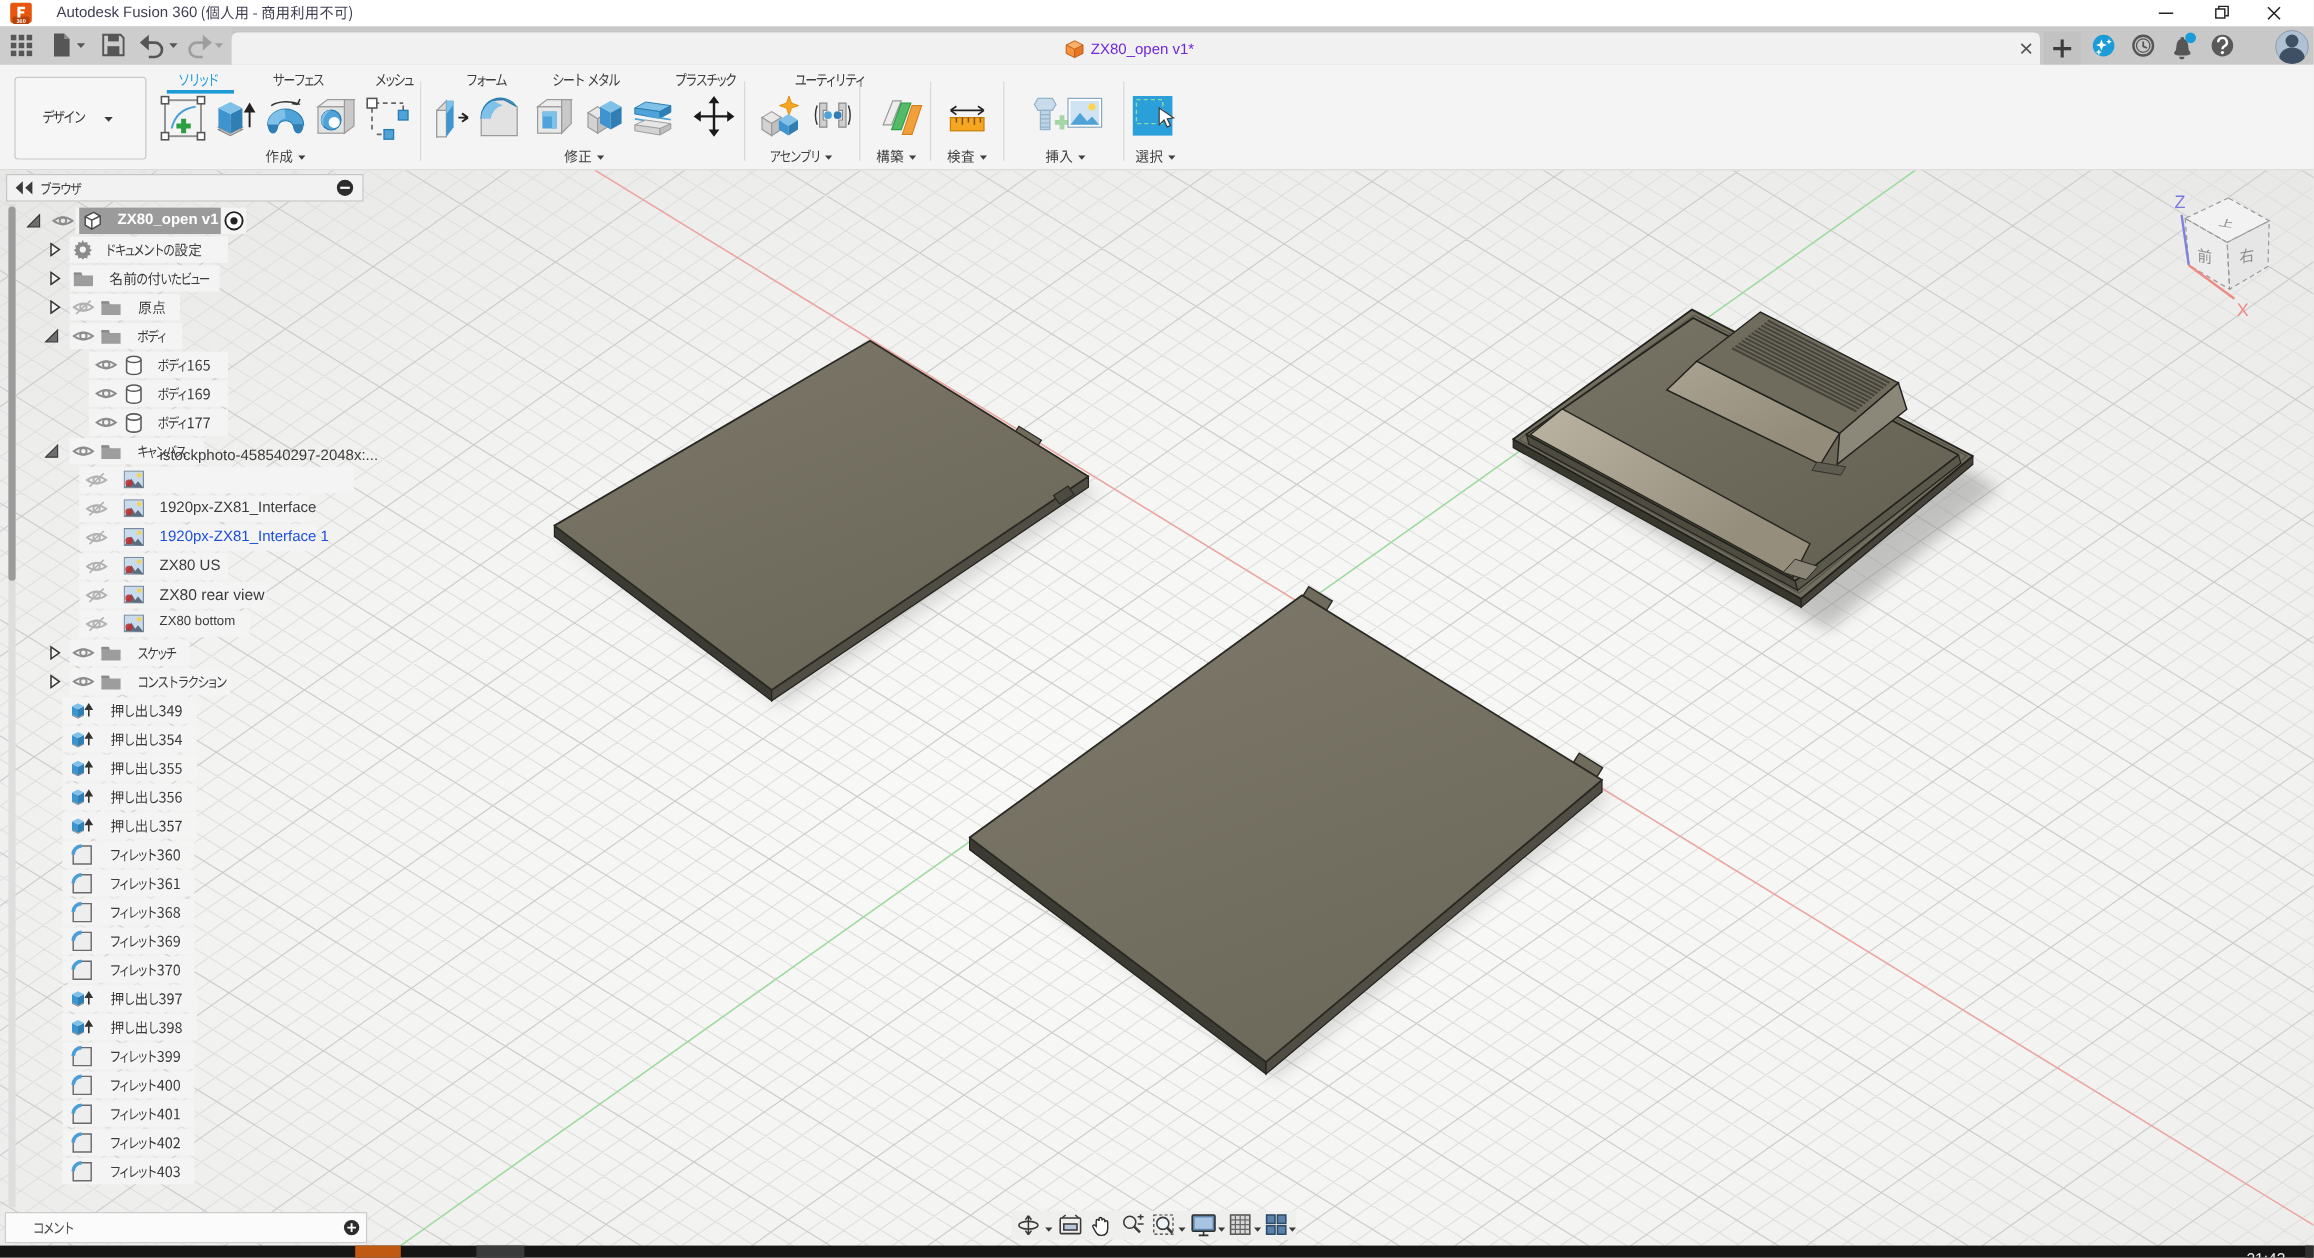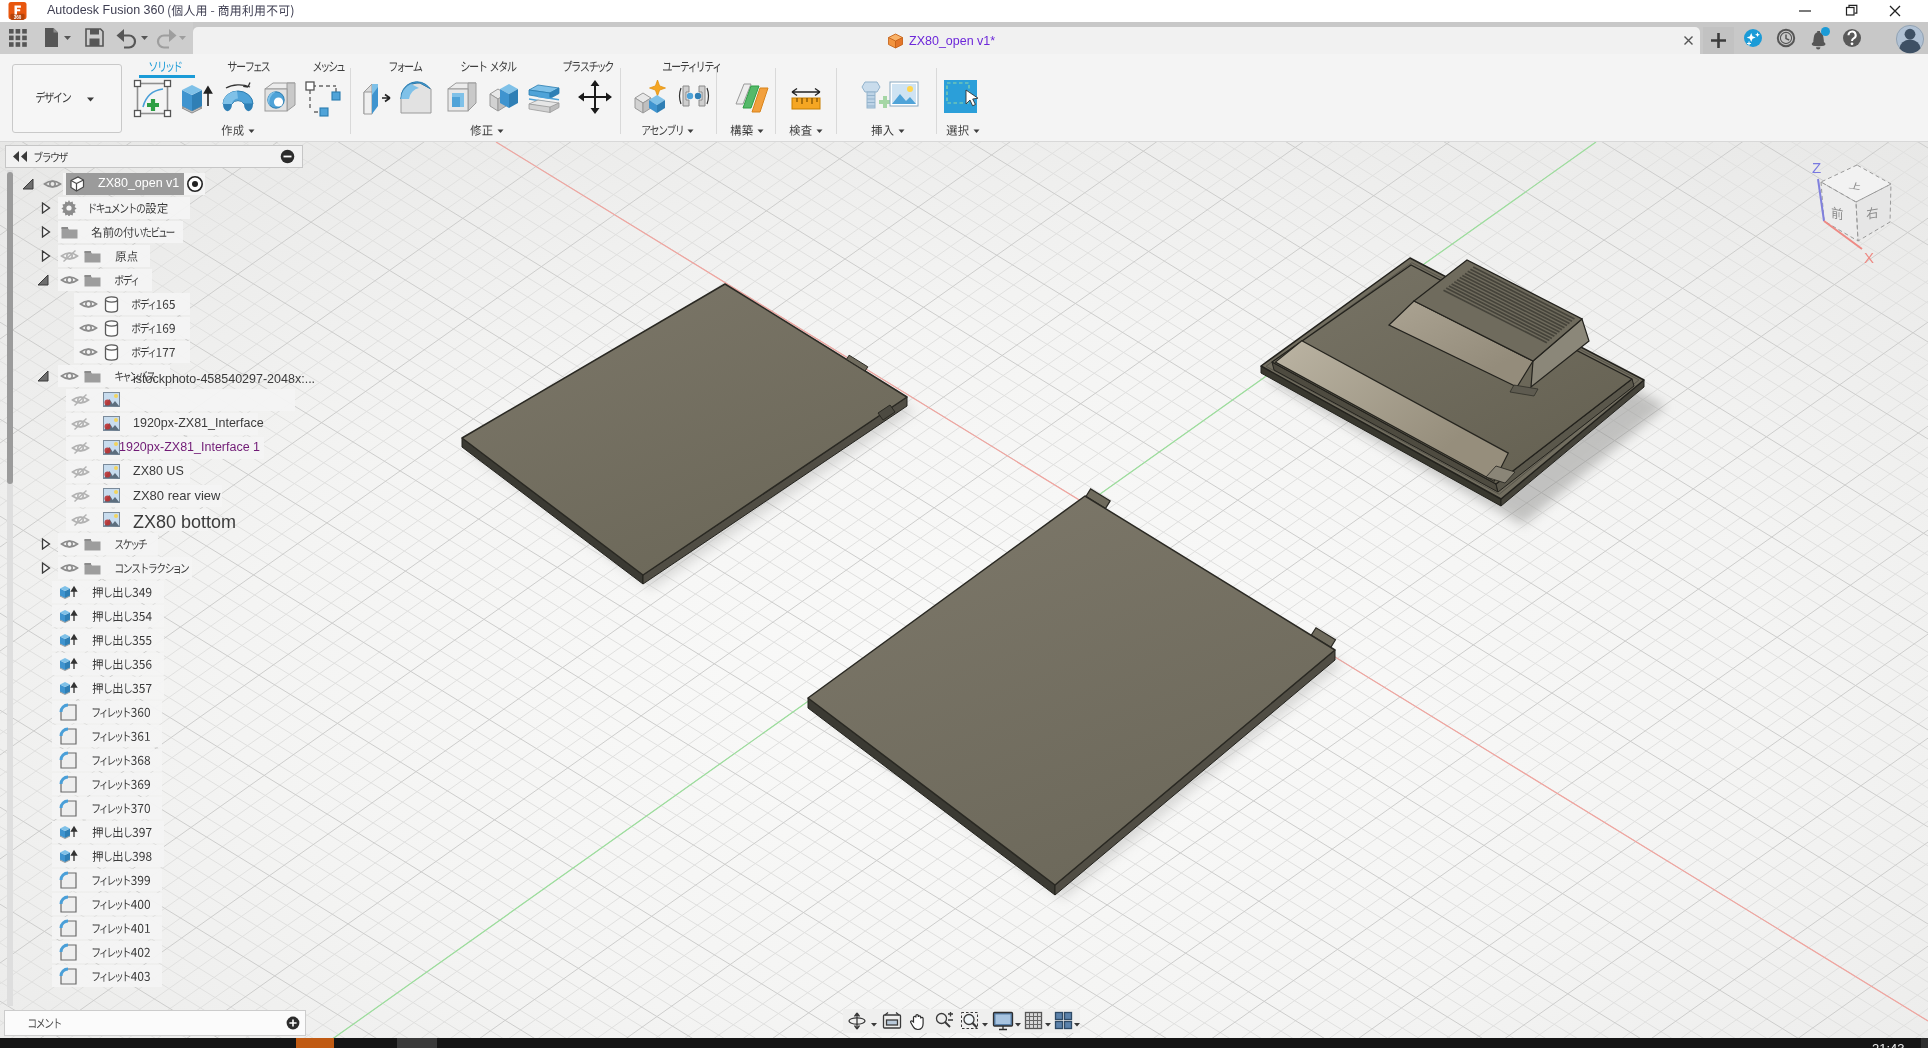--- a/index.html
+++ b/index.html
@@ -446,21 +446,21 @@
   </svg>
 <svg class="abs" style="left:43px;top:177px" width="19" height="14">
     <path d="M1.5 7 Q9.5 1 17.5 7 Q9.5 13 1.5 7 Z" fill="none" stroke="#8c8c8c" stroke-width="1.6"></path>
     <circle cx="9.5" cy="7" r="2.7" fill="none" stroke="#8c8c8c" stroke-width="1.6"></circle>
   </svg>
 <div class="abs" style="left:66px;top:173px;width:118px;height:22px;background:#9b9b9b"></div>
 <svg class="abs" style="left:68px;top:175px" width="18" height="18" viewBox="0 0 18 18">
     <path d="M3 5.5 L10 2 L15.5 5 L15.5 12 L8.5 16 L3 12.5 Z" fill="#fdfdfd" stroke="#4a4a4a" stroke-width="1.2"></path>
     <path d="M3 5.5 L8.5 8.5 L8.5 16 M8.5 8.5 L15.5 5" fill="none" stroke="#4a4a4a" stroke-width="1.2"></path>
   </svg>
-<div class="abs" style="left:98px;top:176px;font-size:12.5px;font-weight:normal;color:#fff">ZX80_open v1</div>
+<div class="abs" style="left:98px;top:176px;font-size:12.5px;font-weight:bold;color:#fff">ZX80_open v1</div>
 <svg class="abs" style="left:186px;top:175px" width="18" height="18">
     <circle cx="9" cy="9" r="7.2" fill="#fff" stroke="#222" stroke-width="1.6"></circle>
     <circle cx="9" cy="9" r="3" fill="#222"></circle>
   </svg>
 <div class="abs" style="left:58px;top:197px;width:132px;height:22px;background:rgba(244,244,244,0.93)"></div>
 <svg class="abs" style="left:41px;top:202px" width="10" height="12">
     <path d="M1.5 1 L8.5 6 L1.5 11 Z" fill="#f4f4f4" stroke="#3a3a3a" stroke-width="1.3"></path>
   </svg>
 <svg class="abs" style="left:61px;top:200px" width="16" height="16" viewBox="0 0 16 16">
     <path d="M8 0 l1.2 2.2 2.5-0.6 0.4 2.5 2.5 0.5 -1 2.3 2 1.6 -2 1.6 1 2.3 -2.5 0.5 -0.4 2.5 -2.5 -0.6 -1.2 2.2 -1.2 -2.2 -2.5 0.6 -0.4 -2.5 -2.5 -0.5 1 -2.3 -2 -1.6 2 -1.6 -1 -2.3 2.5 -0.5 0.4 -2.5 2.5 0.6 z" fill="#8c8c8c"></path>
@@ -596,21 +596,21 @@
     <circle cx="9.5" cy="7" r="2.7" fill="none" stroke="#b2b2b2" stroke-width="1.6"></circle>
     <path d="M15.5 1.5 L3.5 12.5" stroke="#b2b2b2" stroke-width="1.4"></path>
   </svg>
 <svg class="abs" style="left:103px;top:440px" width="17" height="15">
     <rect x="0.5" y="0.5" width="16" height="14" fill="#c8dcee" stroke="#7a8a9a"></rect>
     <path d="M1 14 l5.5 -7 4.5 7 z" fill="#5c6e7e"></path>
     <path d="M8 14 l4 -5 4.5 5.5 z" fill="#5c6e7e"></path>
     <circle cx="13" cy="4" r="2" fill="#f2d45c"></circle>
     <circle cx="4.5" cy="10.5" r="3" fill="#b33" opacity="0.9"></circle>
   </svg>
-<div class="abs" style="left:119px;top:440px;font-size:12.5px;color:#701a75">1920px-ZX81_Interface 1</div>
+<div class="abs" style="left:133px;top:440px;font-size:12.5px;color:#1d4ed8">1920px-ZX81_Interface 1</div>
 <div class="abs" style="left:66px;top:461px;width:124px;height:22px;background:rgba(244,244,244,0.93)"></div>
 <svg class="abs" style="left:71px;top:465px" width="19" height="14">
     <path d="M1.5 7 Q9.5 1 17.5 7 Q9.5 13 1.5 7 Z" fill="none" stroke="#b2b2b2" stroke-width="1.6"></path>
     <circle cx="9.5" cy="7" r="2.7" fill="none" stroke="#b2b2b2" stroke-width="1.6"></circle>
     <path d="M15.5 1.5 L3.5 12.5" stroke="#b2b2b2" stroke-width="1.4"></path>
   </svg>
 <svg class="abs" style="left:103px;top:464px" width="17" height="15">
     <rect x="0.5" y="0.5" width="16" height="14" fill="#c8dcee" stroke="#7a8a9a"></rect>
     <path d="M1 14 l5.5 -7 4.5 7 z" fill="#5c6e7e"></path>
     <path d="M8 14 l4 -5 4.5 5.5 z" fill="#5c6e7e"></path>
@@ -638,21 +638,21 @@
     <circle cx="9.5" cy="7" r="2.7" fill="none" stroke="#b2b2b2" stroke-width="1.6"></circle>
     <path d="M15.5 1.5 L3.5 12.5" stroke="#b2b2b2" stroke-width="1.4"></path>
   </svg>
 <svg class="abs" style="left:103px;top:512px" width="17" height="15">
     <rect x="0.5" y="0.5" width="16" height="14" fill="#c8dcee" stroke="#7a8a9a"></rect>
     <path d="M1 14 l5.5 -7 4.5 7 z" fill="#5c6e7e"></path>
     <path d="M8 14 l4 -5 4.5 5.5 z" fill="#5c6e7e"></path>
     <circle cx="13" cy="4" r="2" fill="#f2d45c"></circle>
     <circle cx="4.5" cy="10.5" r="3" fill="#b33" opacity="0.9"></circle>
   </svg>
-<div class="abs" style="left:133px;top:512px;font-size:18px;color:#3b3b3b">ZX80 bottom</div>
+<div class="abs" style="left:133px;top:512px;font-size:11px;color:#3b3b3b">ZX80 bottom</div>
 <div class="abs" style="left:58px;top:533px;width:100px;height:22px;background:rgba(244,244,244,0.93)"></div>
 <svg class="abs" style="left:41px;top:538px" width="10" height="12">
     <path d="M1.5 1 L8.5 6 L1.5 11 Z" fill="#f4f4f4" stroke="#3a3a3a" stroke-width="1.3"></path>
   </svg>
 <svg class="abs" style="left:60px;top:537px" width="19" height="14">
     <path d="M1.5 7 Q9.5 1 17.5 7 Q9.5 13 1.5 7 Z" fill="none" stroke="#8c8c8c" stroke-width="1.6"></path>
     <circle cx="9.5" cy="7" r="2.7" fill="none" stroke="#8c8c8c" stroke-width="1.6"></circle>
   </svg>
 <svg class="abs" style="left:84px;top:537px" width="17" height="14">
     <path d="M0.5 2.5 h6 l1.5 2 h8.5 v9 h-16 z" fill="#9d9d9d"></path>

